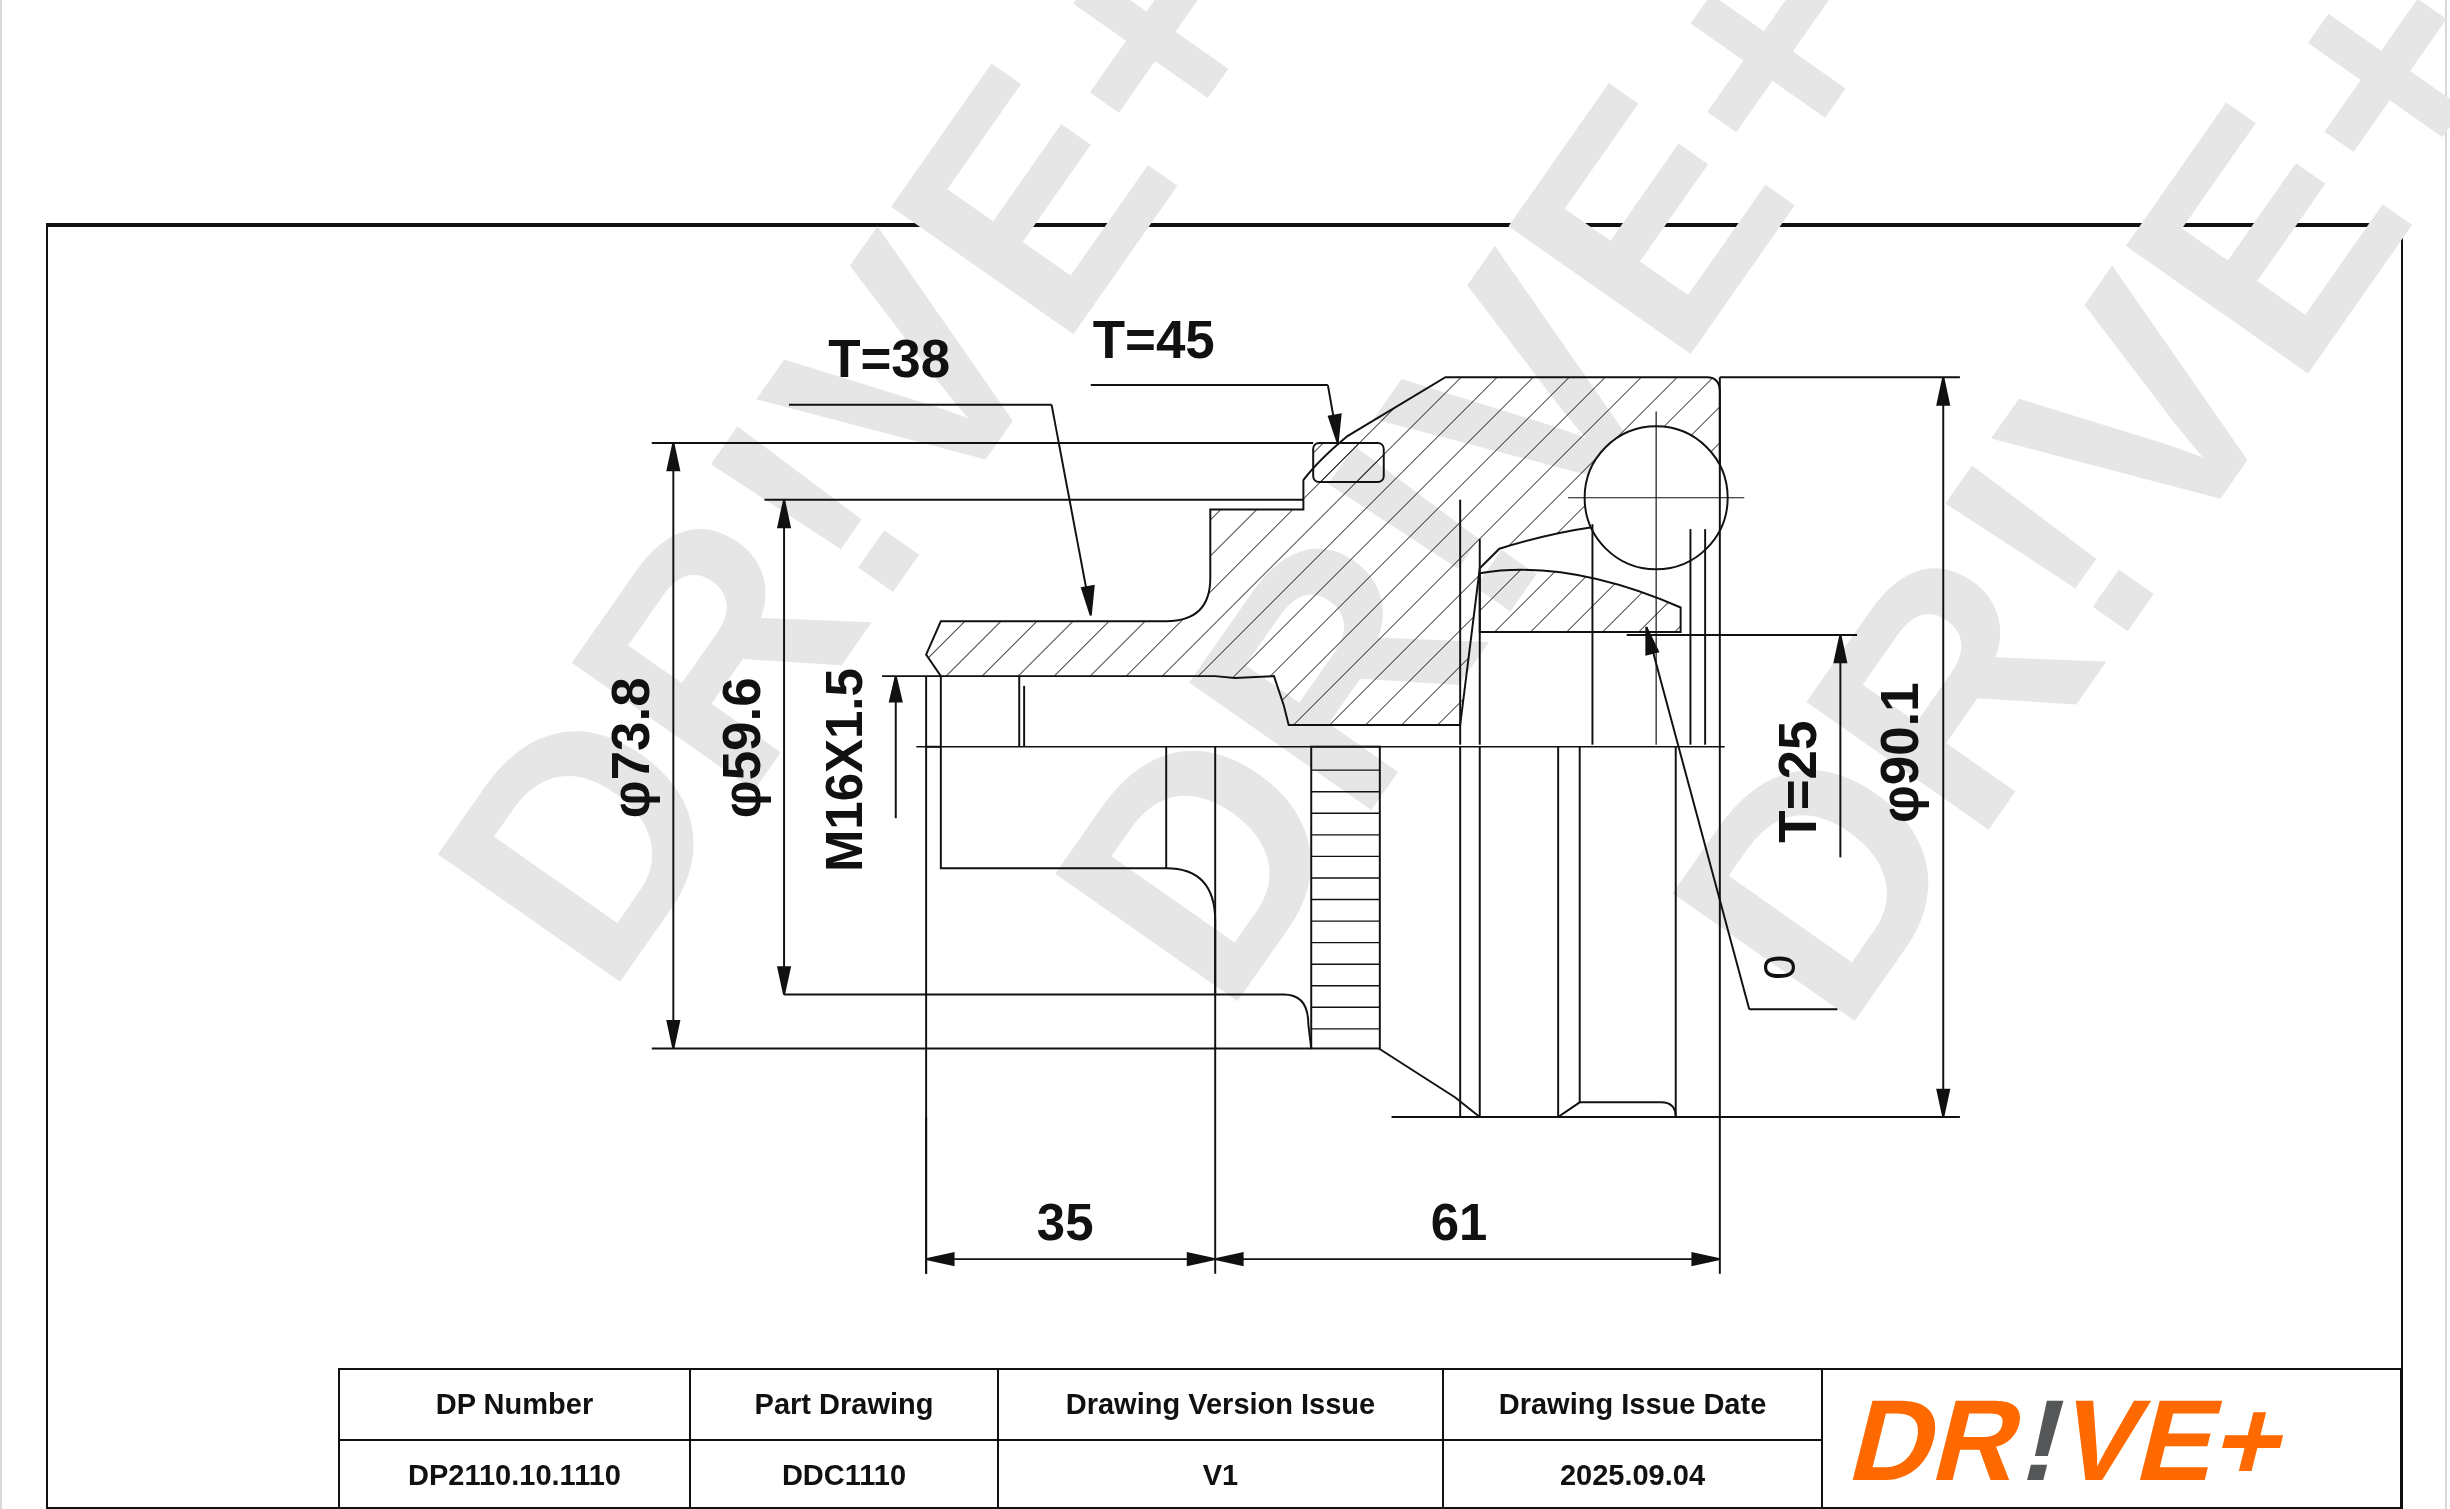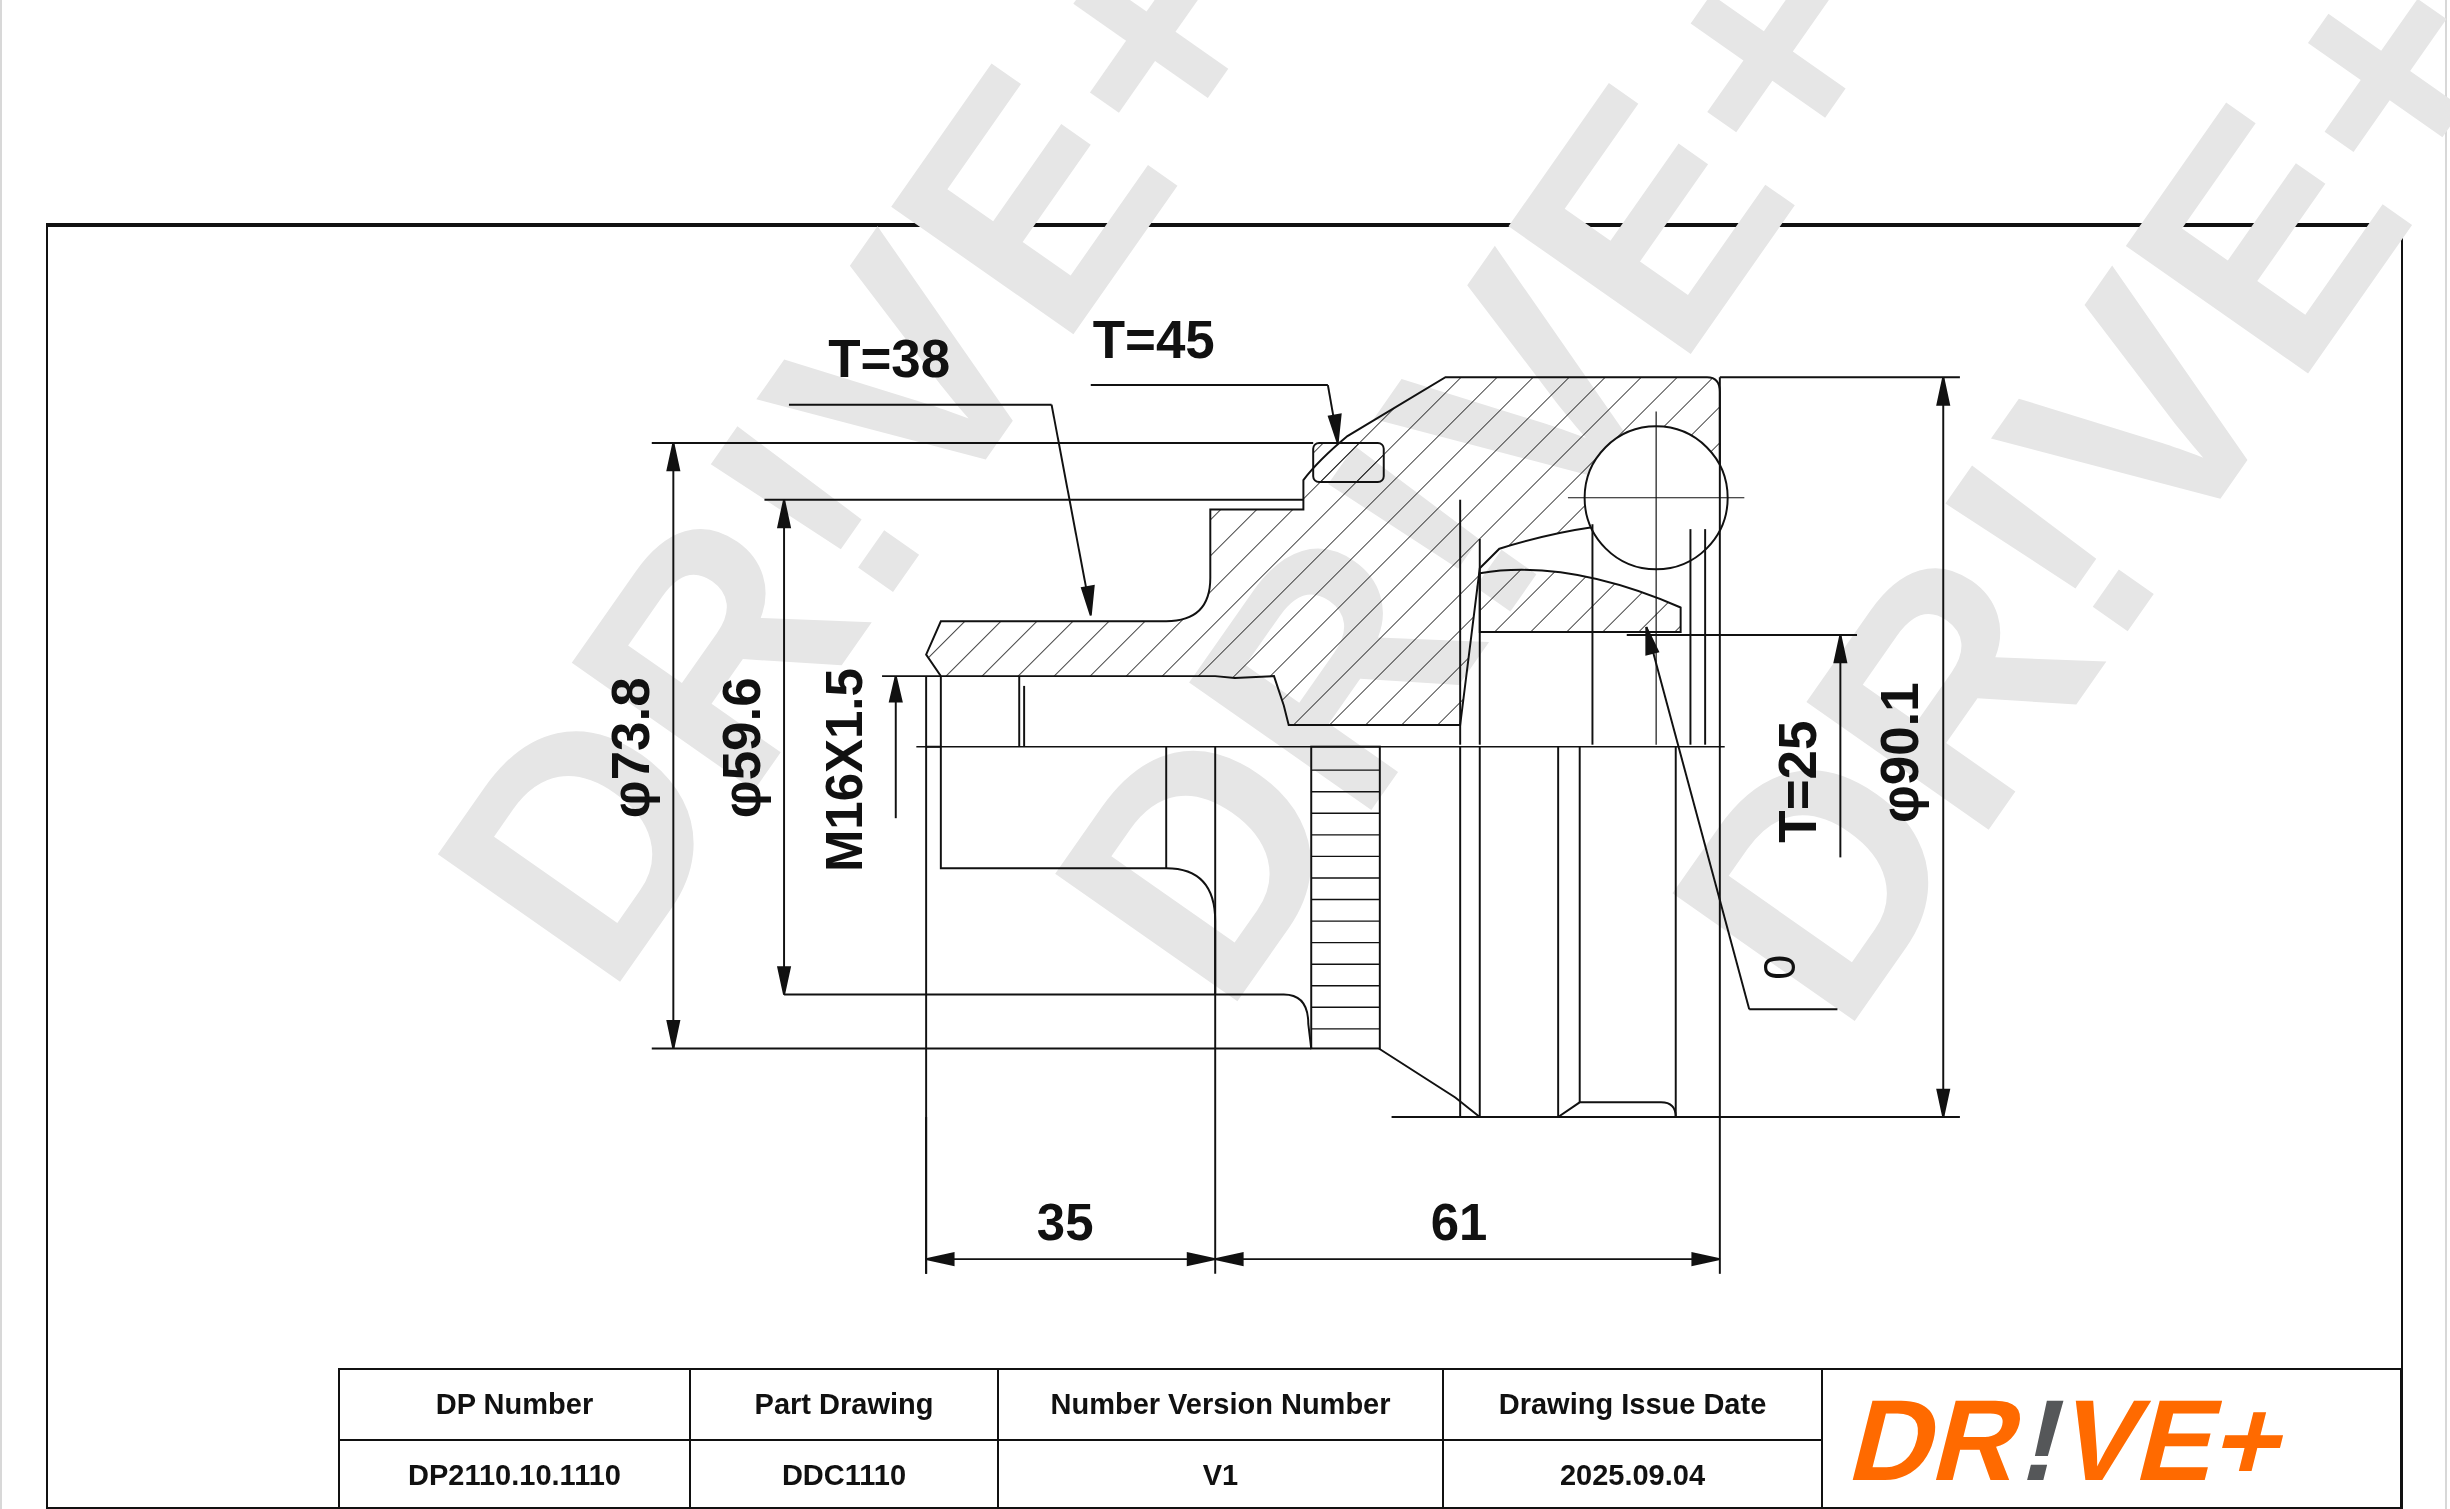--- a/index.html
+++ b/index.html
@@ -162,21 +162,21 @@
     <text class="dim" font-size="52" x="1460" y="1265">61</text>
   </g>
 </svg>
 
 <div id="title-block">
   <table>
     <tbody>
         <tr class="hdr">
       <td style="width:347px">DP Number</td>
       <td style="width:304px">Part Drawing</td>
-      <td style="width:441px">Number Version Number</td>
+      <td style="width:441px">Drawing Version Issue</td>
       <td>Drawing Issue Date</td>
     </tr>
     <tr class="val">
       <td>DP2110.10.1110</td>
       <td>DDC1110</td>
       <td>V1</td>
       <td>2025.09.04</td>
     </tr>
   </tbody>
     </table>

